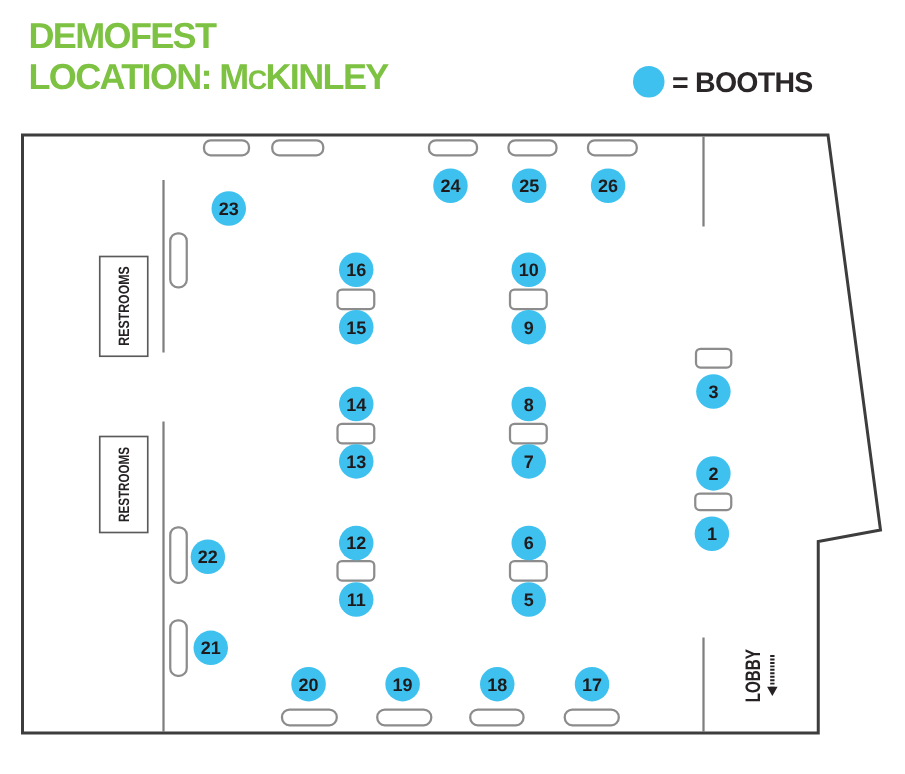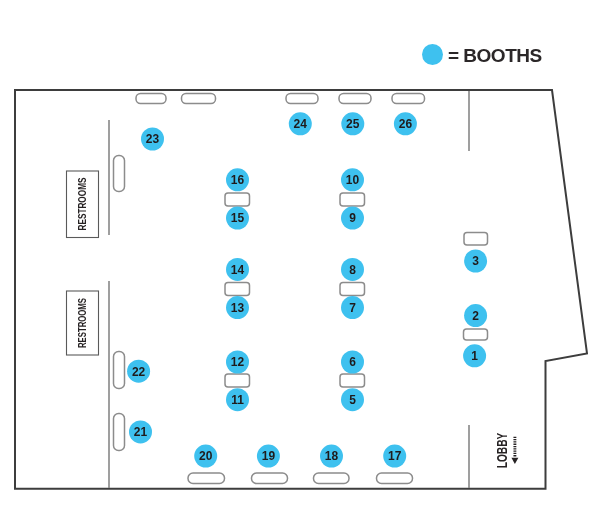--- a/index.html
+++ b/index.html
@@ -9,20 +9,21 @@
   .legend{position:absolute;left:422px;top:44px;height:22px;}
   .legend .dot{position:absolute;left:0;top:0;width:21px;height:21px;border-radius:50%;background:#3ec1ef;}
   .legend .lab{position:absolute;left:26px;top:1px;color:#2b2728;font-weight:bold;font-size:19px;white-space:nowrap;letter-spacing:-0.5px;}
   svg{position:absolute;left:0;top:0;}
   text{font-family:"Liberation Sans",sans-serif;}
 </style>
 </head>
 <body>
 <div class="page">
 
+  <div class="title">DEMOFEST<br>LOCATION: M<span class="sc">C</span>KINLEY</div>
 
   <div class="legend">
       <span class="dot"></span>
       <span class="lab">= BOOTHS</span>
     </div>
   <svg width="603" height="516" viewBox="0 0 603 516">
     <g fill="none" stroke-linecap="butt">
 
       <polygon points="15,90 552,90 587,353.4 545.5,361 545.5,488.7 15,488.7" fill="#ffffff" stroke="#3d3d3d" stroke-width="2"></polygon>
 

